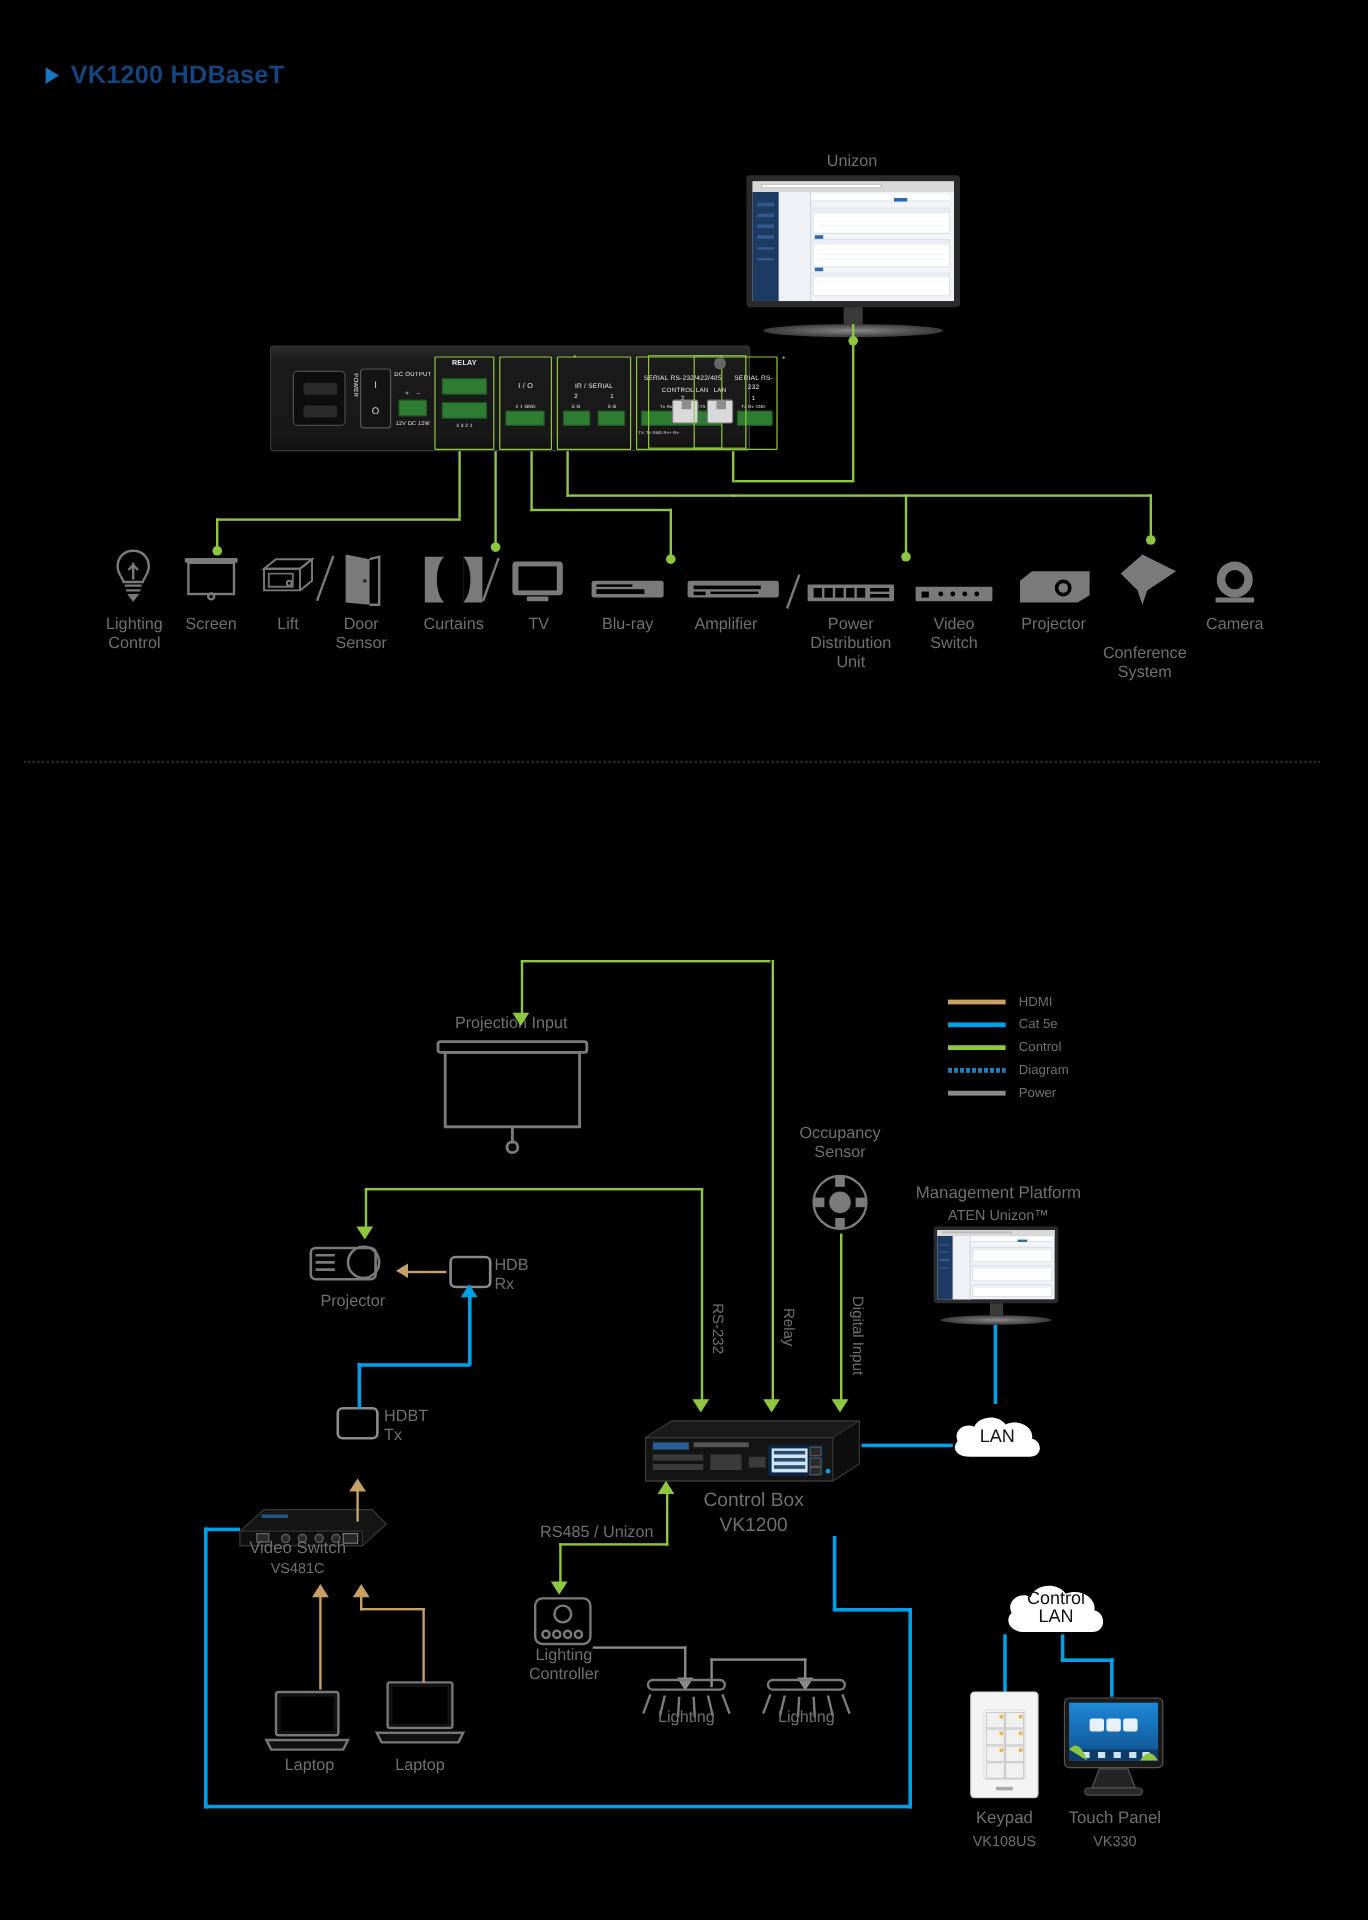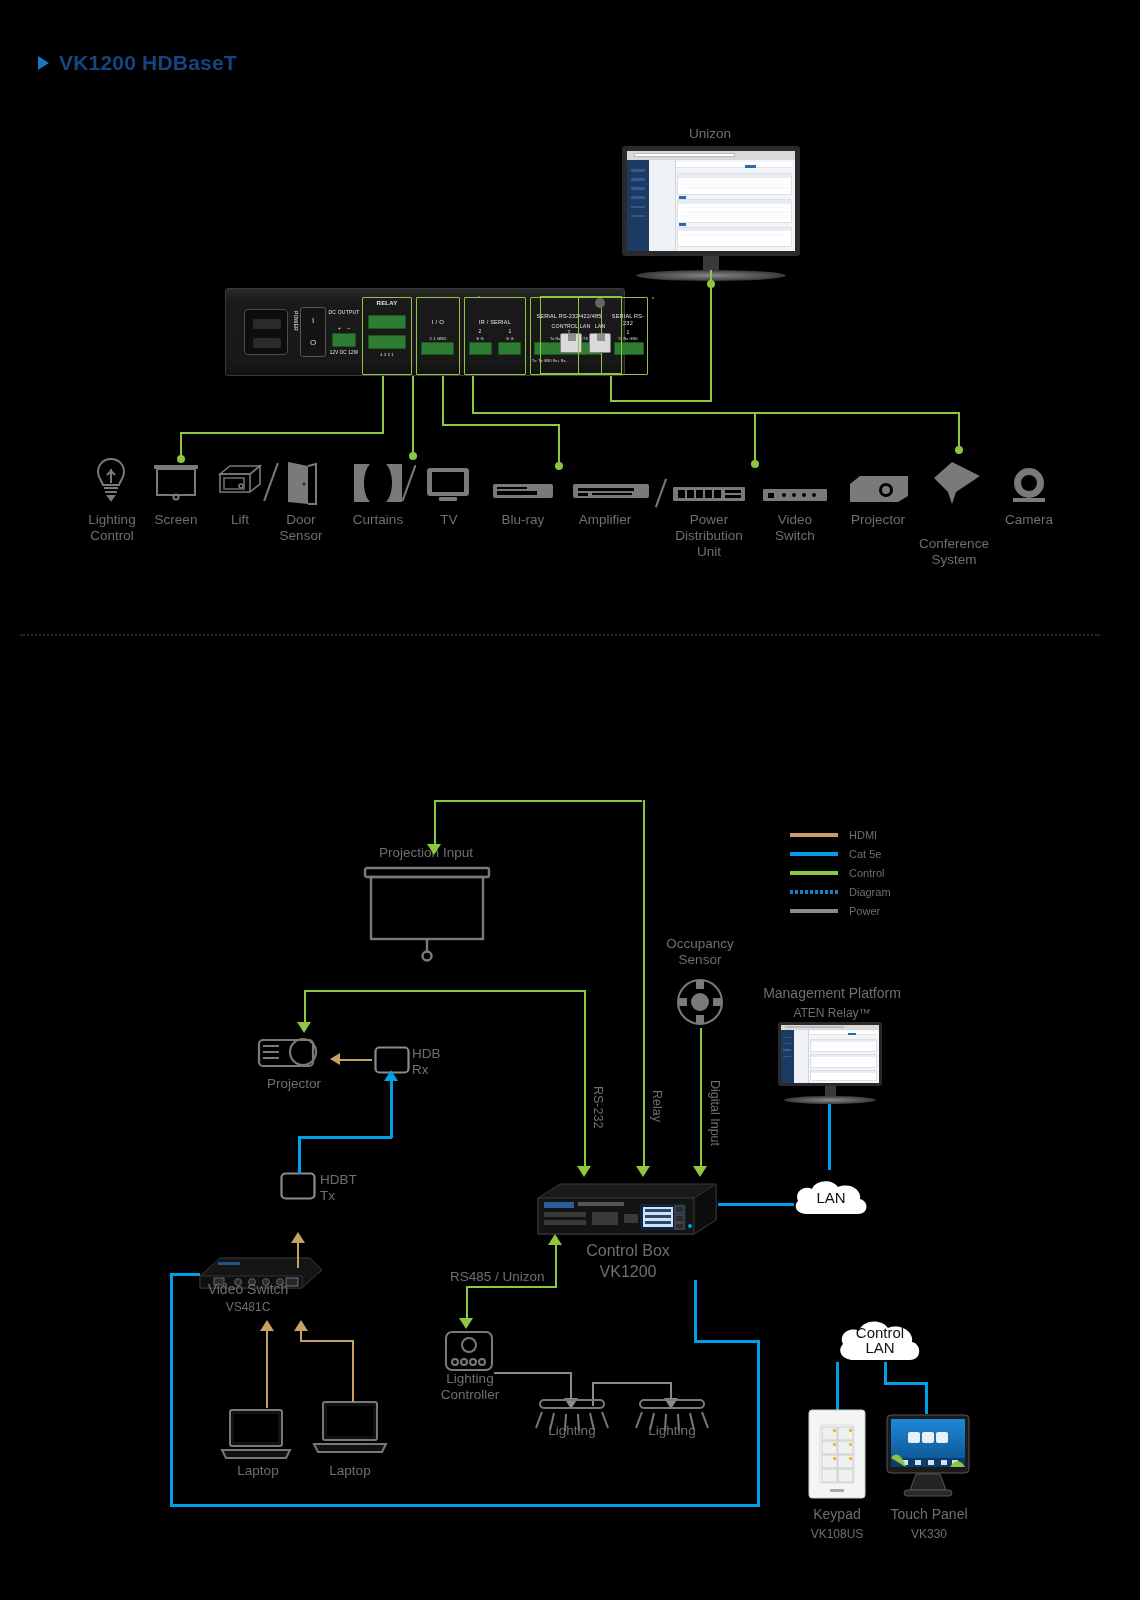--- a/index.html
+++ b/index.html
@@ -498,21 +498,21 @@
 
   <div class="ln v" style="left:643px; top:800px; height:370px;"></div>
   <div class="arrow-d" style="left:636px; top:1166px;"></div>
   <div class="arrow-d" style="left:577px; top:1166px;"></div>
 
   <div class="vlabel" style="left:591px; top:1086px;">RS-232</div>
   <div class="vlabel" style="left:650px; top:1090px;">Relay</div>
   <div class="vlabel" style="left:708px; top:1080px;">Digital Input</div>
 
   <div class="lbl" style="left:757px; top:985px; width:150px; font-size:14px;">Management Platform</div>
-  <div class="lbl sm" style="left:757px; top:1005px; width:150px;">ATEN Relay™</div>
+  <div class="lbl sm" style="left:757px; top:1005px; width:150px;">ATEN Unizon™</div>
   <div class="mon" style="left:778px; top:1022px; width:104px;">
     <div class="screen" style="width:104px;height:64px;border-width:3px;">
       <div class="ui-shot">
         <div class="topbar"></div>
           <div class="urlbar"></div>
         <div class="side">
             <i style="top:12%"></i>
             <i style="top:24%"></i>
             <i style="top:36%"></i>
             <i style="top:48%"></i>

